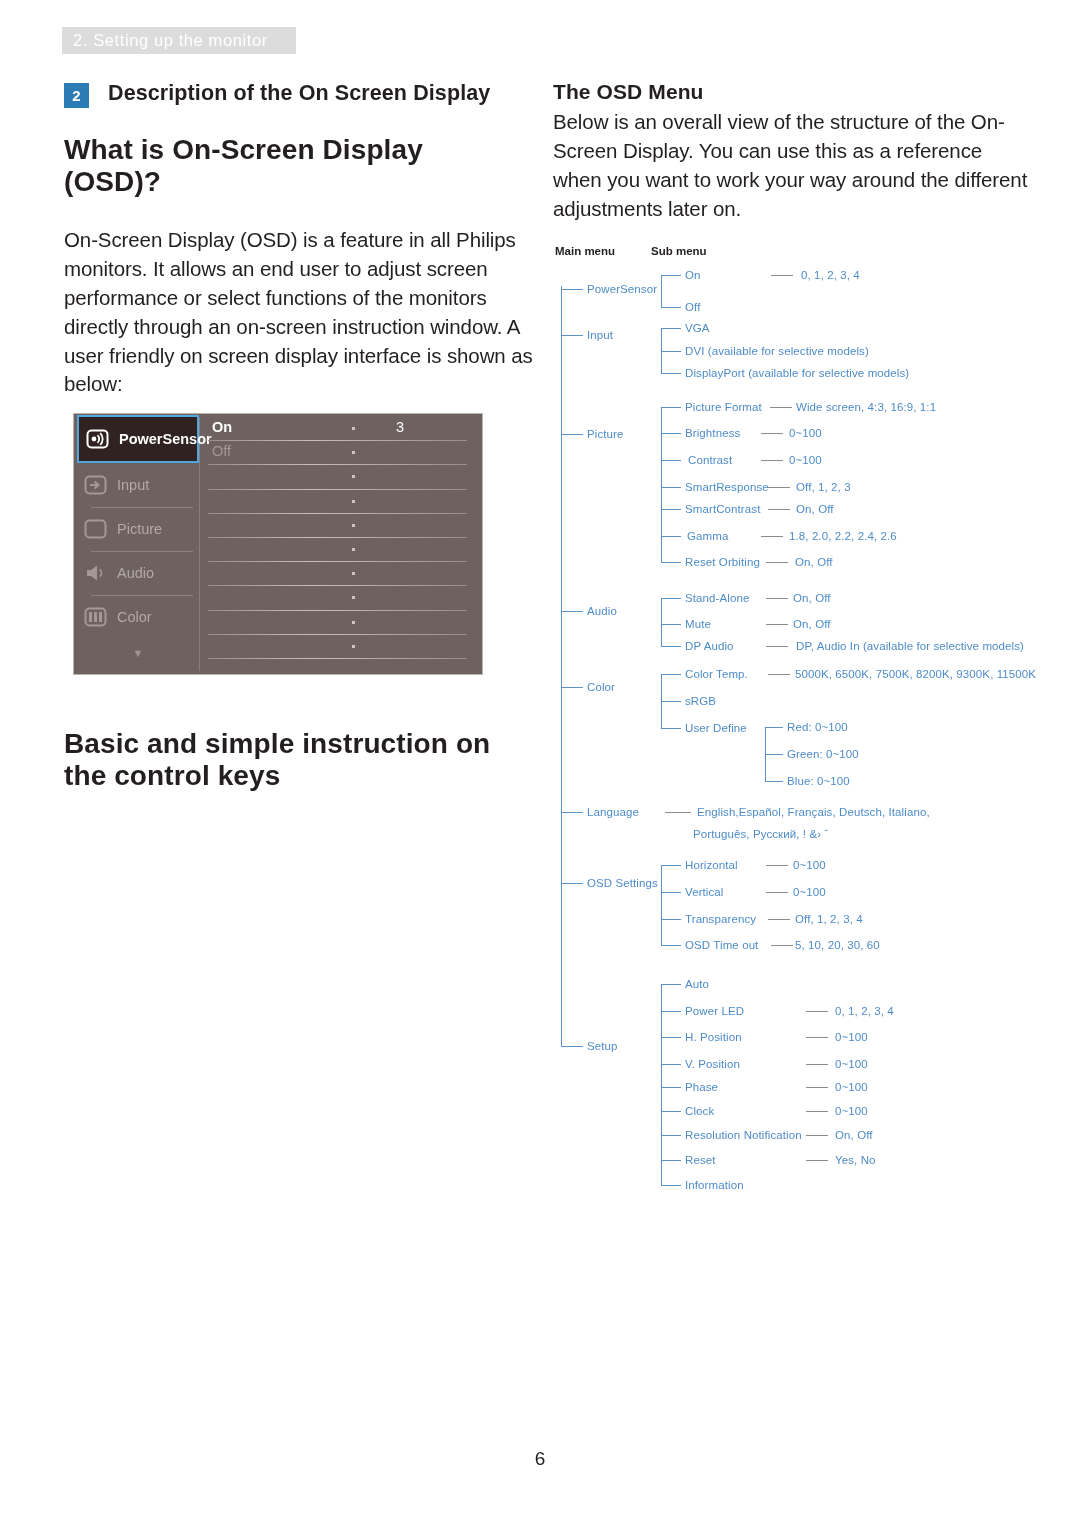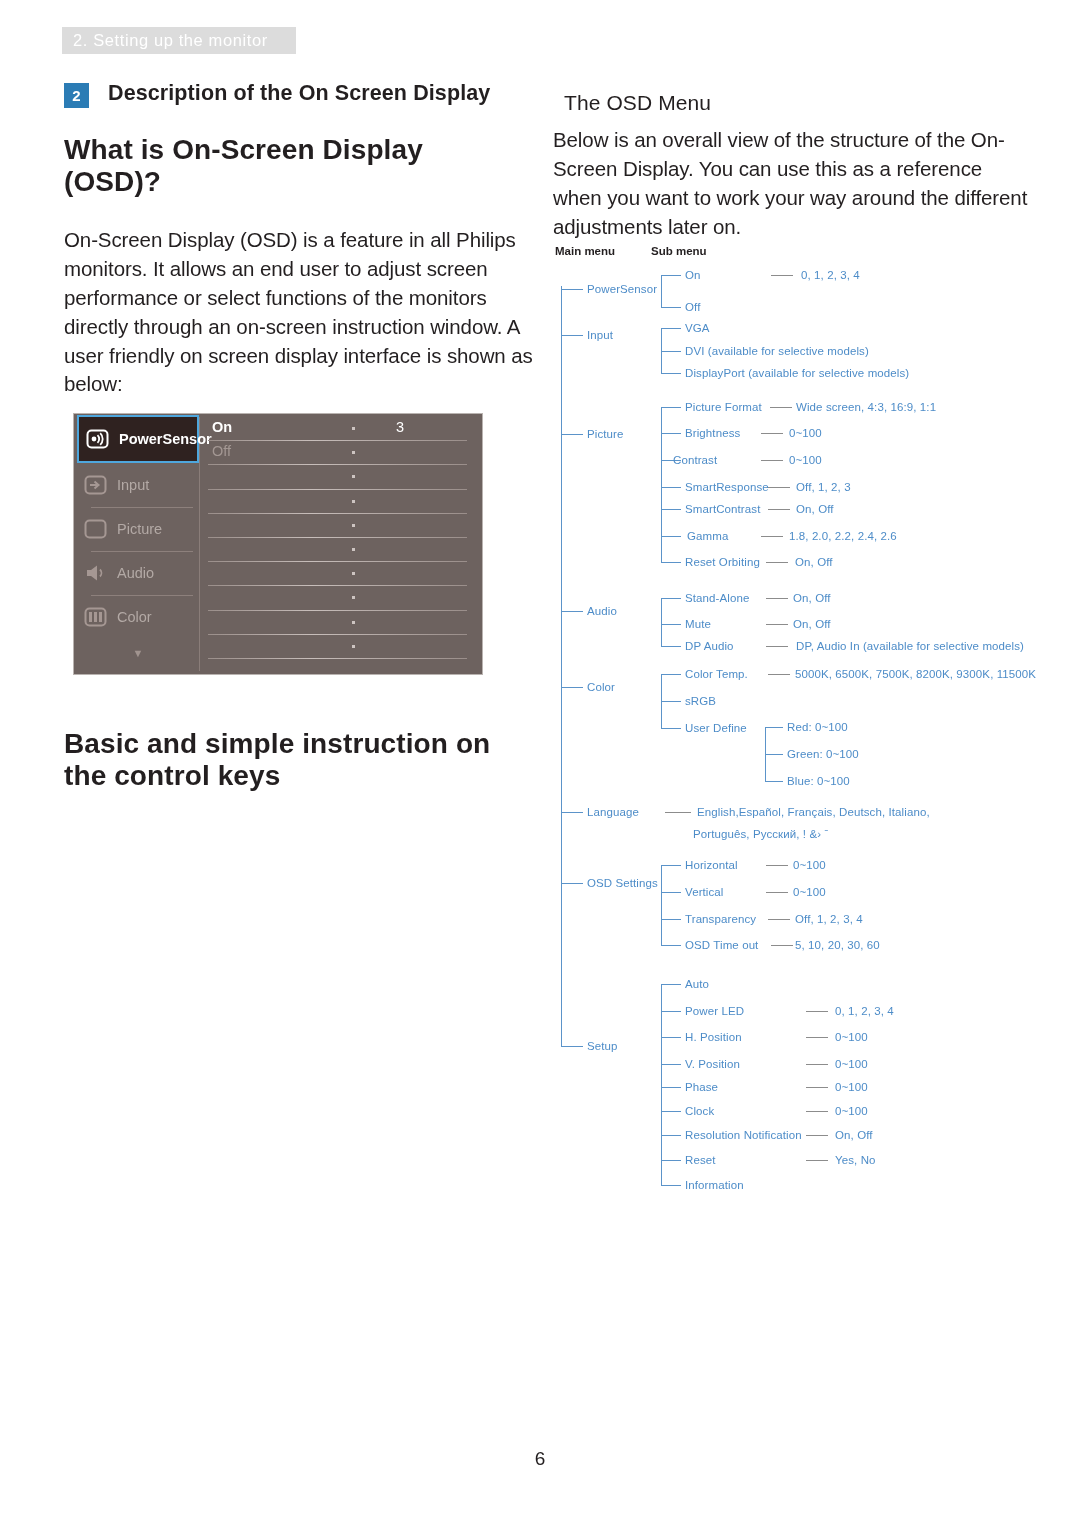--- a/index.html
+++ b/index.html
@@ -88,22 +88,23 @@
 
   p.body {
     font-size: 20.5px;
     line-height: 1.41;
     margin: 28px 0 0 0;
     letter-spacing: -0.1px;
   }
 
   .right-title {
     font-size: 21px;
-    margin: 11px;
+    margin: 0;
     letter-spacing: 0.1px;
+    font-weight: bold;
   }
   .right-body {
     font-size: 20.5px;
     line-height: 1.41;
     margin: 4px 0 0 0;
     letter-spacing: -0.1px;
   }
 
   .arrow-glyph { font-size: 15px; letter-spacing: 2px; }
   .ok-bold { font-weight: bold; font-size: 20px; }
@@ -423,21 +424,21 @@
   <div class="t-txt" style="left:132px; top:161px;">Picture Format</div>
   <div class="hline gray" style="left:217px; top:167px; width:22px;"></div>
   <div class="t-txt" style="left:243px; top:161px;">Wide screen, 4:3, 16:9, 1:1</div>
 
   <div class="hline" style="left:108px; top:193px; width:20px;"></div>
   <div class="t-txt" style="left:132px; top:187px;">Brightness</div>
   <div class="hline gray" style="left:208px; top:193px; width:22px;"></div>
   <div class="t-txt" style="left:236px; top:187px;">0~100</div>
 
   <div class="hline" style="left:108px; top:220px; width:20px;"></div>
-  <div class="t-txt" style="left:120px; top:214px;">Contrast</div>
+  <div class="t-txt" style="left:135px; top:214px;">Contrast</div>
   <div class="hline gray" style="left:208px; top:220px; width:22px;"></div>
   <div class="t-txt" style="left:236px; top:214px;">0~100</div>
 
   <div class="hline" style="left:108px; top:247px; width:20px;"></div>
   <div class="t-txt" style="left:132px; top:241px;">SmartResponse</div>
   <div class="hline gray" style="left:215px; top:247px; width:22px;"></div>
   <div class="t-txt" style="left:243px; top:241px;">Off, 1, 2, 3</div>
 
   <div class="hline" style="left:108px; top:269px; width:20px;"></div>
   <div class="t-txt" style="left:132px; top:263px;">SmartContrast</div>

